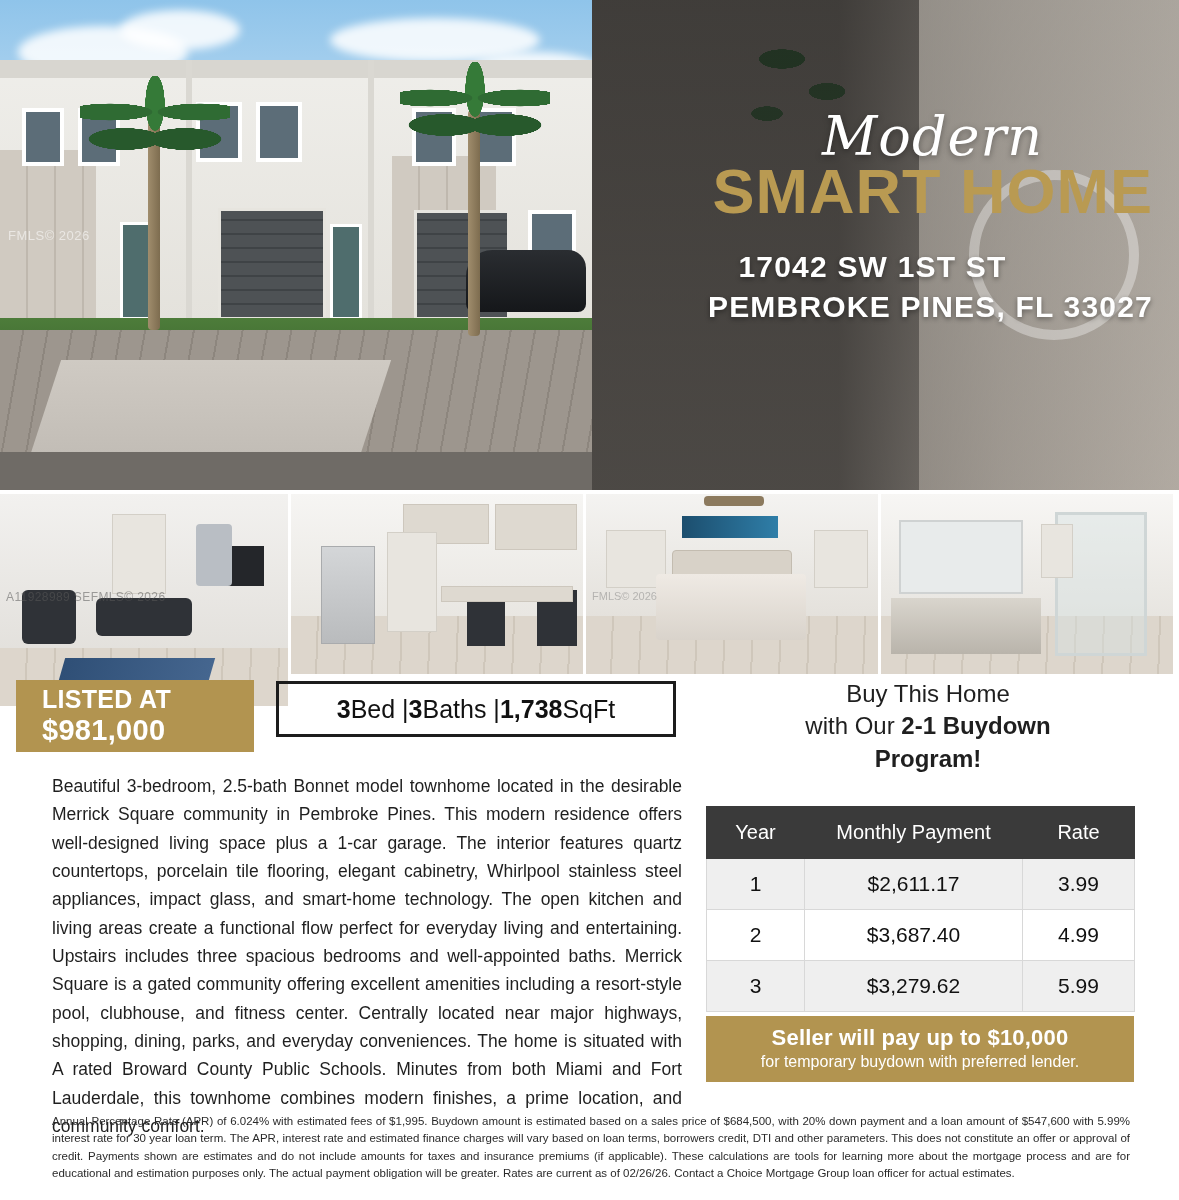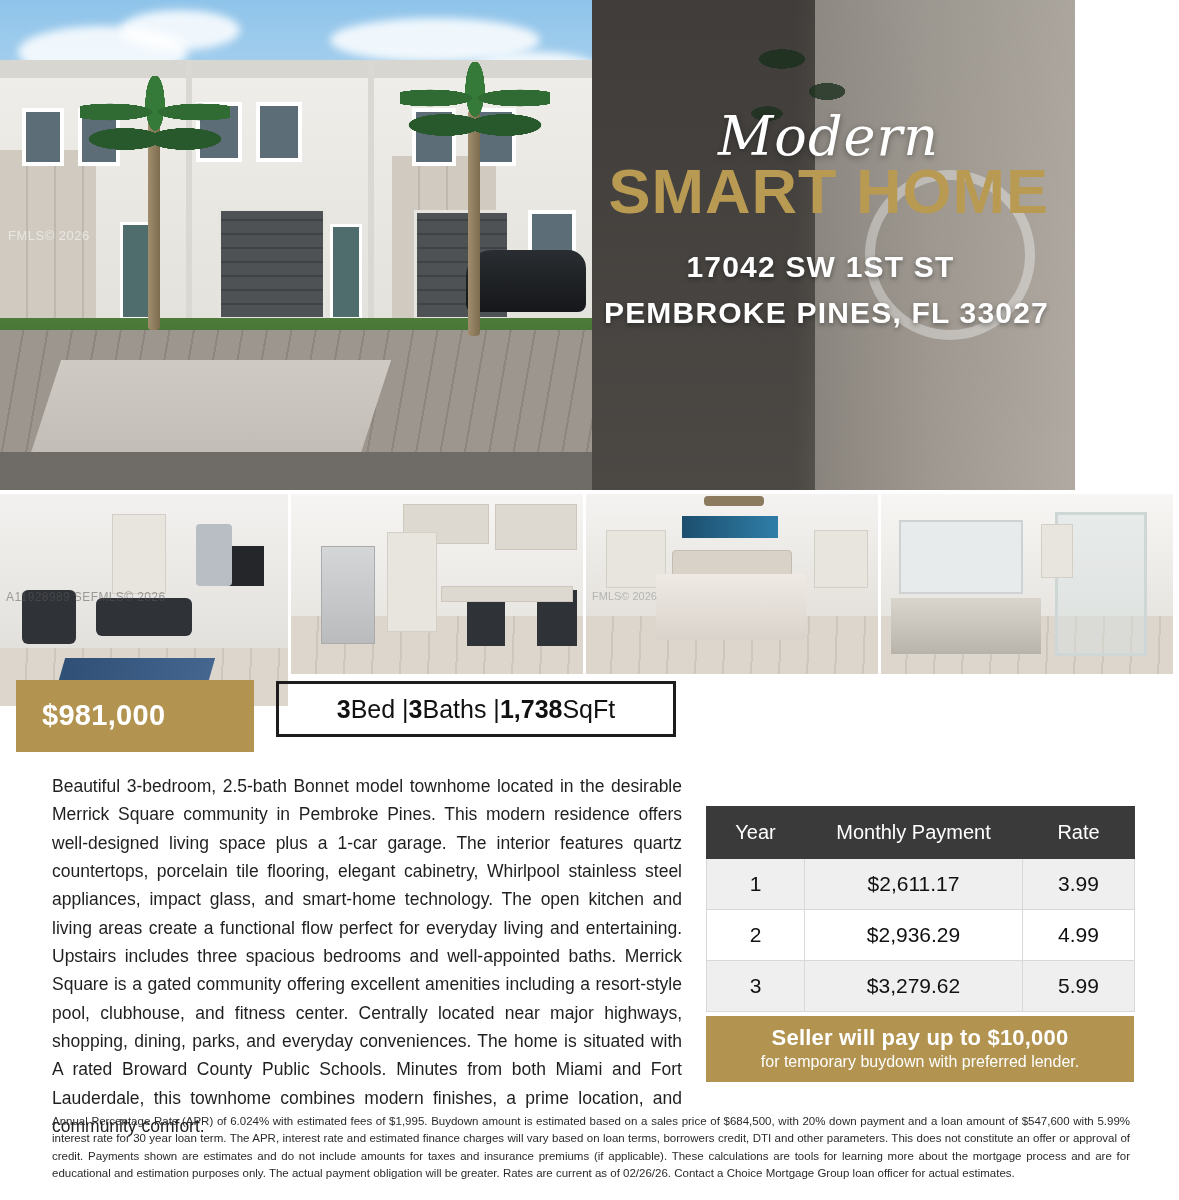--- a/index.html
+++ b/index.html
@@ -122,21 +122,21 @@
     position: absolute;
     left: 8px; top: 228px;
     font-family: "Liberation Sans", sans-serif;
     font-size: 13px;
     color: rgba(255,255,255,0.55);
     letter-spacing: .5px;
   }
 
   
   .hero-panel {
-    width: 483px;
+    width: 587px;
     height: 490px;
     position: relative;
     overflow: hidden;
     background: linear-gradient(100deg,#55514d 0%,#6a655f 30%,#8d8880 55%,#b9b3aa 80%,#d6d0c6 100%);
   }
   .panel-interior {
     position: absolute; inset: 0;
     background:
       linear-gradient(90deg, rgba(40,38,36,.72) 0 42%, rgba(60,57,54,.35) 70%, rgba(200,195,188,.12) 100%),
       linear-gradient(#7d7872, #a9a29a);
@@ -184,21 +184,21 @@
     margin-top: -6px;
   }
   .addr1, .addr2 {
     font-family: "Liberation Sans", sans-serif;
     font-weight: bold;
     color: #ffffff;
     letter-spacing: 1.2px;
     text-shadow: 0 2px 5px rgba(0,0,0,.4);
   }
   .addr1 { font-size: 30px; margin-top: 26px; text-align: center; }
-  .addr2 { font-size: 30px; margin-top: 12px; }
+  .addr2 { font-size: 30px; margin-top: 6px; }
 
   
   .thumb-row {
     display: flex;
     width: 1179px;
     height: 183px;
     gap: 3px;
     background: #ffffff;
     padding-top: 4px;
     box-sizing: content-box;
@@ -503,32 +503,40 @@
     <div class="mirror"></div>
     <div class="vanity"></div>
     <div class="shower"></div>
     <div class="pale-box" style="left:160px;top:30px;width:30px;height:52px"></div>
     <div class="mls-small2"></div>
   </div>
 </div>
 
 <div class="price-row">
   <div class="listed-box">
+    <div class="listed-label">LISTED AT</div>
     <div class="listed-price">$981,000</div>
   </div>
 
   <div class="specs-box">
     <span style="font-weight:bold">3</span>
       <span> Bed | </span>
       <span style="font-weight:bold">3</span>
       <span> Baths | </span>
       <span style="font-weight:bold">1,738</span>
       <span> SqFt</span>
   </div>
 
+  <div class="buydown-head">
+    <div>Buy This Home</div>
+    <div>
+      <span>with Our </span><b>2-1 Buydown</b>
+    </div>
+    <div style="font-weight:bold">Program!</div>
+  </div>
 </div>
 
 <div class="body-row">
   <div class="desc">Beautiful 3-bedroom, 2.5-bath Bonnet model townhome located in the desirable Merrick Square community in Pembroke Pines. This modern residence offers well-designed living space plus a 1-car garage. The interior features quartz countertops, porcelain tile flooring, elegant cabinetry, Whirlpool stainless steel appliances, impact glass, and smart-home technology. The open kitchen and living areas create a functional flow perfect for everyday living and entertaining. Upstairs includes three spacious bedrooms and well-appointed baths. Merrick Square is a gated community offering excellent amenities including a resort-style pool, clubhouse, and fitness center. Centrally located near major highways, shopping, dining, parks, and everyday conveniences. The home is situated with A rated Broward County Public Schools. Minutes from both Miami and Fort Lauderdale, this townhome combines modern finishes, a prime location, and community comfort.</div>
 
   <div class="table-wrap">
     <table class="buydown">
       <colgroup>
         <col class="col-year">
           <col class="col-pay">
@@ -542,21 +550,21 @@
         </tr>
       </thead>
       <tbody>
         <tr class="odd">
           <td>1</td>
           <td>$2,611.17</td>
           <td>3.99</td>
         </tr>
         <tr class="even">
           <td>2</td>
-          <td>$2,936.29</td>
+          <td>$3,687.40</td>
           <td>4.99</td>
         </tr>
         <tr class="odd">
           <td>3</td>
           <td>$3,279.62</td>
           <td>5.99</td>
         </tr>
       </tbody>
     </table>
 

